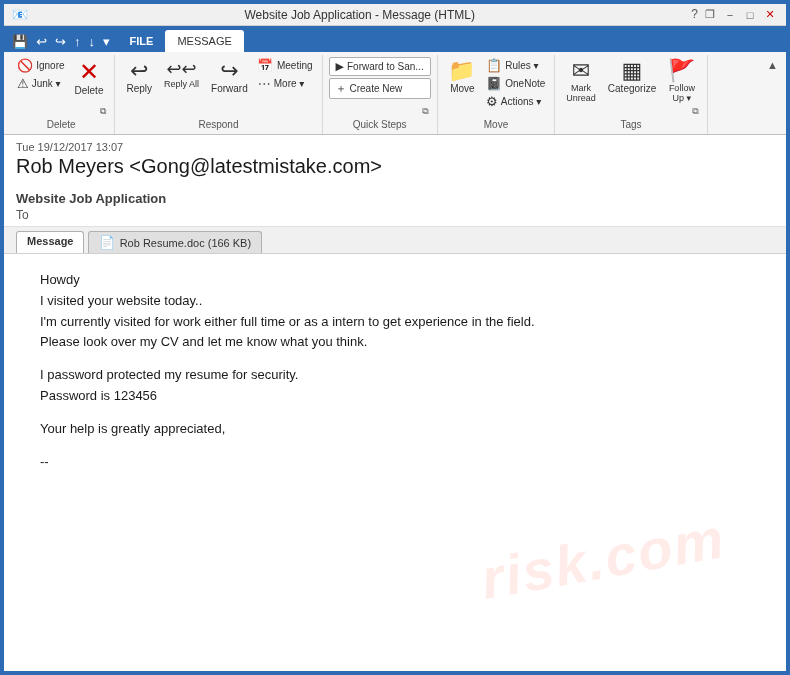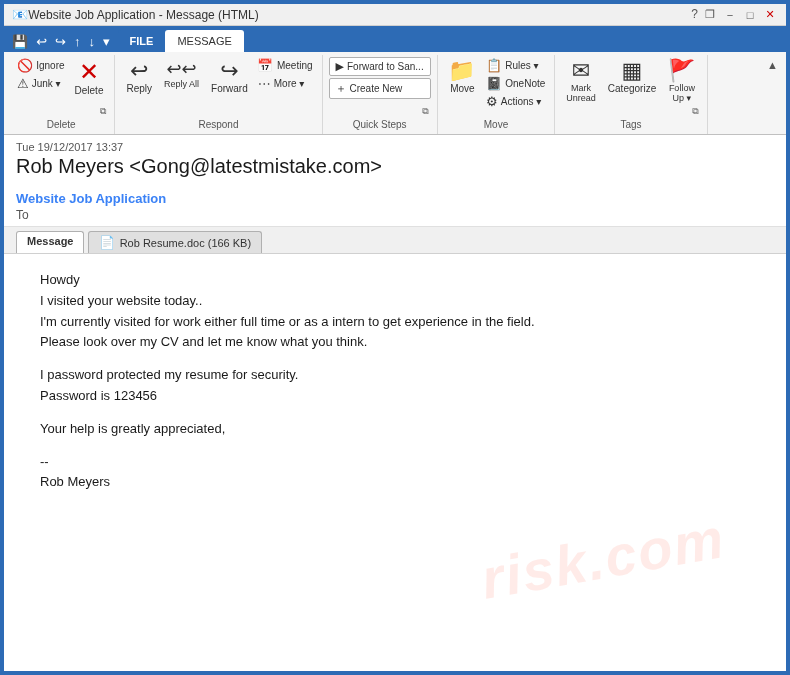--- a/index.html
+++ b/index.html
@@ -27,21 +27,21 @@
       display: flex;
       align-items: center;
       justify-content: space-between;
       padding: 0 8px;
       border-bottom: 1px solid #d0d0d0;
     }
     .title-text {
       font-size: 12px;
       color: #333;
       flex: 1;
-      text-align: left;
+      text-align: center;
     }
     .title-controls {
       display: flex;
       gap: 4px;
     }
     .title-btn {
       width: 16px;
       height: 16px;
       display: flex;
       align-items: center;
@@ -179,21 +179,21 @@
       color: #555;
       margin-bottom: 2px;
     }
     .email-from {
       font-size: 20px;
       color: #1a1a1a;
       margin-bottom: 13px;
     }
     .email-subject {
       font-size: 13px;
-      color: #3b82f6;
+      color: #404040;
       font-weight: bold;
       margin-bottom: 2px;
     }
     .email-to {
       font-size: 12px;
       color: #555;
       margin-bottom: 4px;
     }
     .email-divider {
       height: 1px;
@@ -426,21 +426,21 @@
       <span class="ribbon-group-label">Tags</span>
     </div>
 
     <div style="margin-left:auto; display:flex; align-items:flex-start; padding-top:2px;">
       <span style="font-size:11px; color:#555; cursor:pointer; padding:2px 4px;">▲</span>
     </div>
   </div>
 
   <div class="email-area">
     <div class="email-meta">
-      <div class="email-date">Tue 19/12/2017 13:37</div>
+      <div class="email-date">Tue 19/12/2017 13:07</div>
       <div class="email-from">Rob Meyers &lt;Gong@latestmistake.com&gt;</div>
       <div class="email-subject">Website Job Application</div>
       <div class="email-to">To</div>
     </div>
     <div class="email-divider"></div>
 
     <div class="msg-tabs">
       <div class="msg-tab active">
         <span>Message</span>
       </div>
@@ -456,18 +456,17 @@
         <p>I visited your website today..</p>
         <p>I'm currently visited for work either full time or as a intern to get experience in the field.</p>
         <p>Please look over my CV and let me know what you think.</p>
         <p style="height:12px;">&nbsp;</p>
         <p>I password protected my resume for security.</p>
         <p>Password is 123456</p>
         <p style="height:12px;">&nbsp;</p>
         <p>Your help is greatly appreciated,</p>
         <p style="height:12px;">&nbsp;</p>
         <p>--</p>
-        <p>Rob Meyers</p>
       </div>
       <div class="watermark">risk.com</div>
     </div>
   </div>
 </div>
 
 </body></html>

